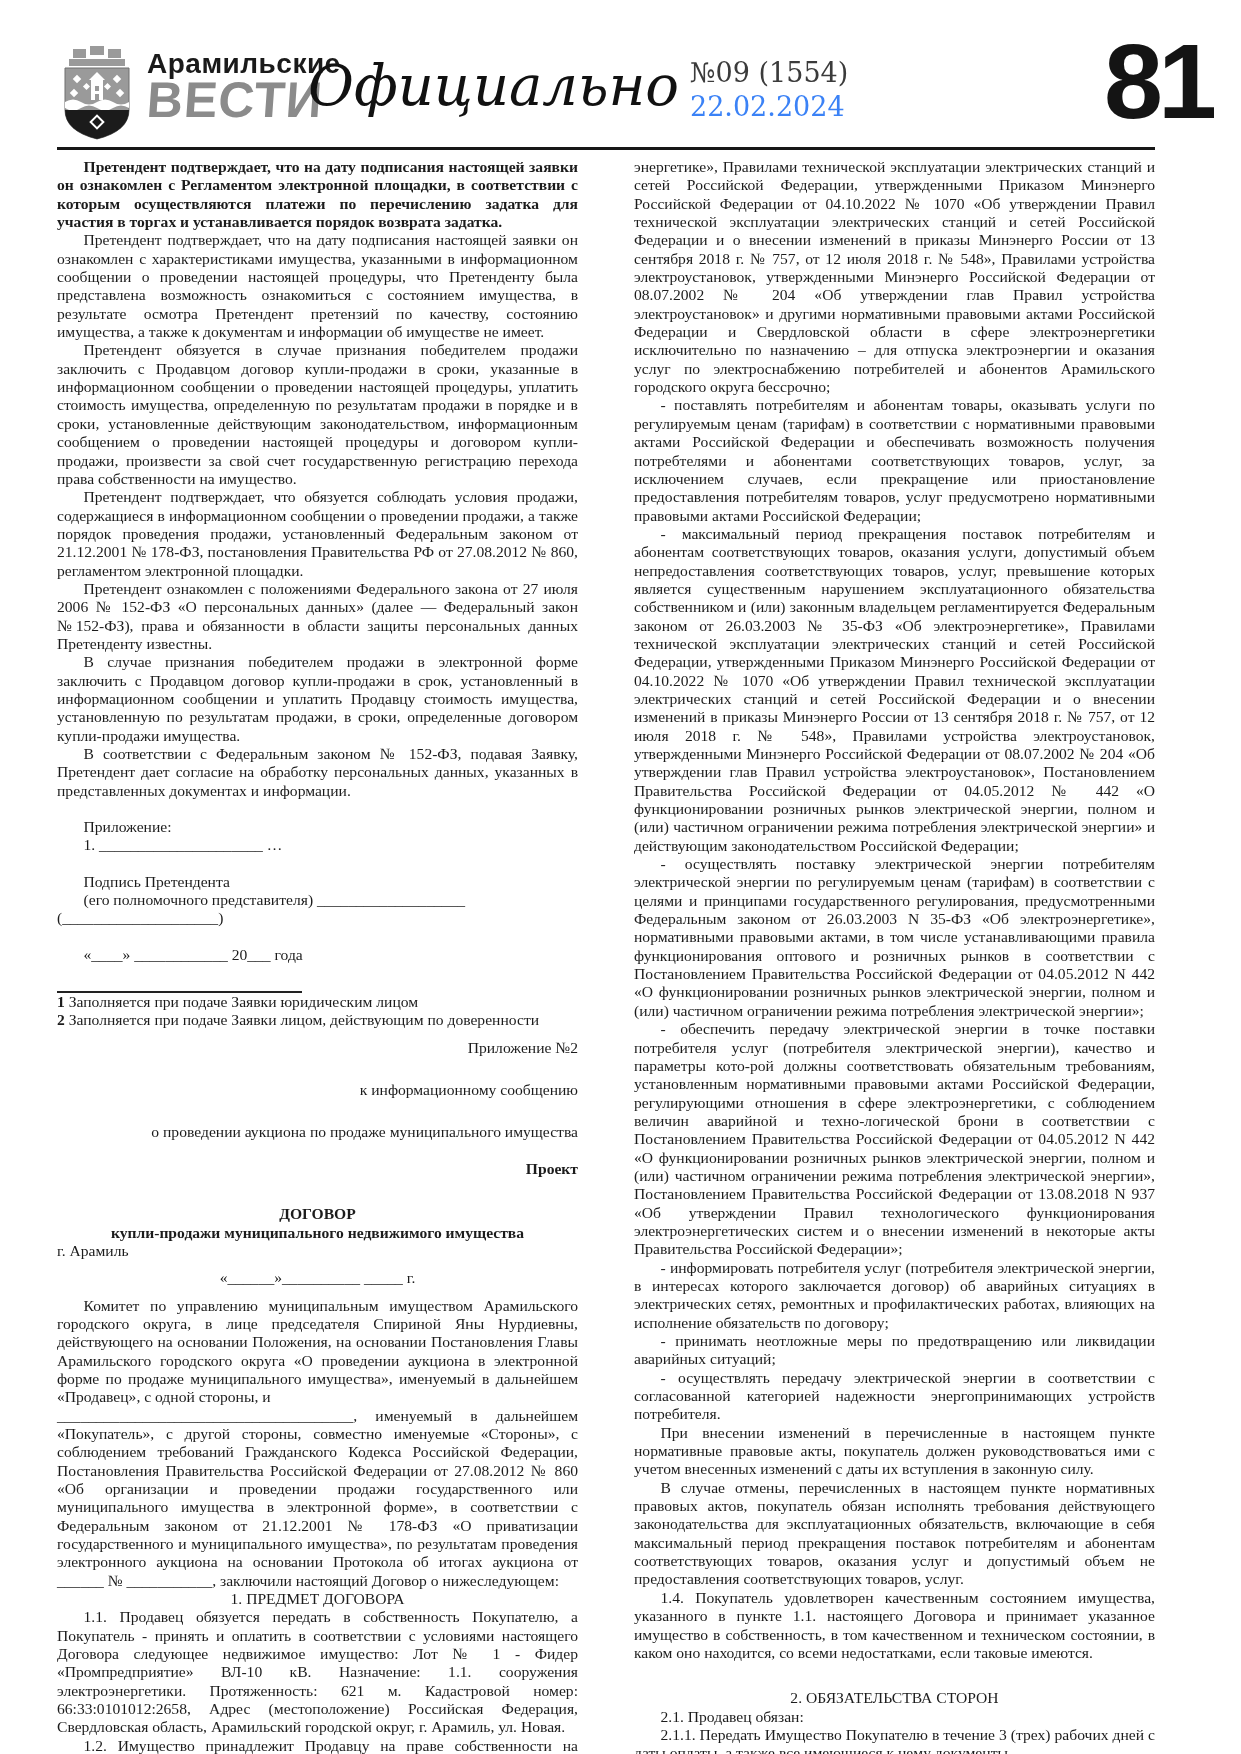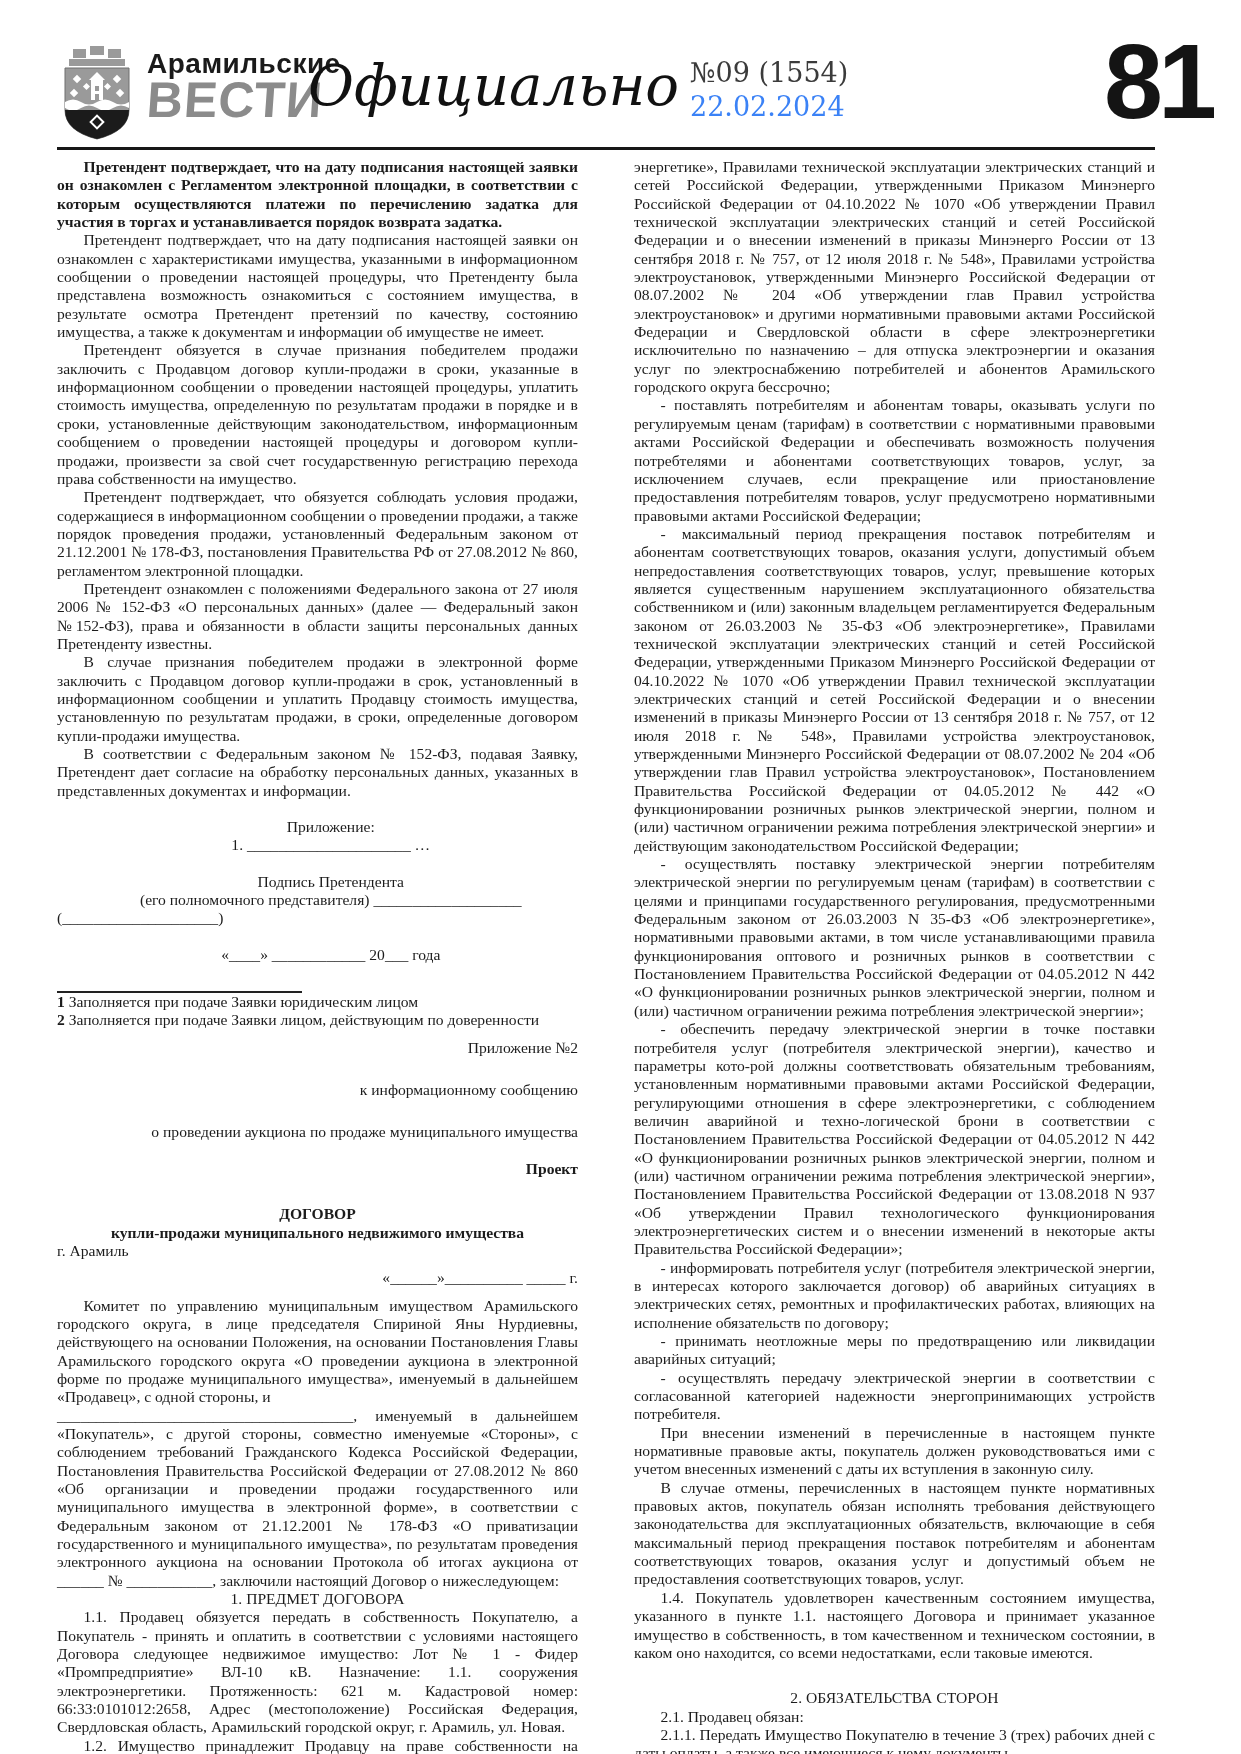--- a/index.html
+++ b/index.html
@@ -36,21 +36,21 @@
   .col{
     position:absolute;top:158px;width:521px;
     font-size:15.6px;line-height:18.35px;
     text-align:justify;
   }
   .col-left{left:57px;}
   .col-right{left:634px;}
   .para{margin:0;padding:0;text-indent:1.7em;}
   .s-lead{font-weight:bold;}
   .s-noindent{text-indent:0;}
-  .s-plain{text-align:center;}
+  .s-plain{text-align:left;}
   .s-plain0{text-align:left;text-indent:0;}
   .s-right{text-align:right;text-indent:0;margin-top:24px;}
   .s-rightbold{text-align:right;text-indent:0;font-weight:bold;}
   .s-center{text-align:center;text-indent:0;}
   .s-centerbold{text-align:center;text-indent:0;font-weight:bold;}
   .s-fn{text-indent:0;}
   .s-fn::first-letter{font-weight:bold;}
   .fnrule{border:0;border-top:2px solid #222;width:47%;margin:0;margin-right:auto;}
 </style>
 </head>
@@ -119,21 +119,21 @@
       <div class="fnrule" style="margin-top: 27px;"></div>
       <p class="para s-fn">1 Заполняется при подаче Заявки юридическим лицом</p>
       <p class="para s-fn">2 Заполняется при подаче Заявки лицом, действующим по доверенности</p>
       <p class="para s-right" style="margin-top: 9px;">Приложение №2</p>
       <p class="para s-right">к информационному сообщению</p>
       <p class="para s-right">о проведении аукциона по продаже муниципального имущества</p>
       <p class="para s-rightbold" style="margin-top: 18px;">Проект</p>
       <p class="para s-centerbold" style="margin-top: 27px;">ДОГОВОР</p>
       <p class="para s-centerbold">купли-продажи муниципального недвижимого имущества</p>
       <p class="para s-plain0">г. Арамиль</p>
-      <p class="para s-right" style="margin-top: 9px;">«______»__________ _____ г.</p>
+      <p class="para s-right" style="margin-top: 9px; text-align: center;">«______»__________ _____ г.</p>
       <p class="para s-body" style="margin-top: 9px;">Комитет по управлению муниципальным имуществом Арамильского городского округа, в лице председателя Спириной Яны Нурдиевны, действующего на основании Положения, на основании Постановления Главы Арамильского городского округа «О проведении аукциона в электронной форме по продаже муниципального имущества»,  именуемый в дальнейшем «Продавец», с одной стороны, и</p>
       <p class="para s-noindent">______________________________________, именуемый в дальнейшем «Покупатель», с другой стороны, совместно именуемые «Стороны», с соблюдением требований Гражданского Кодекса Российской Федерации, Постановления Правительства Российской Федерации от 27.08.2012 № 860 «Об организации и проведении продажи государственного или муниципального имущества в электронной форме», в соответствии с Федеральным законом от 21.12.2001 № 178-ФЗ «О приватизации государственного и муниципального имущества»,  по результатам проведения электронного аукциона на основании Протокола об итогах аукциона от ______ № ___________, заключили настоящий Договор о нижеследующем:</p>
       <p class="para s-center">1. ПРЕДМЕТ ДОГОВОРА</p>
       <p class="para s-body">1.1. Продавец обязуется передать в собственность Покупателю, а Покупатель - принять и оплатить в соответствии с условиями настоящего Договора следующее недвижимое имущество: Лот № 1 - Фидер «Промпредприятие» ВЛ-10 кВ. Назначение: 1.1. сооружения электроэнергетики. Протяженность: 621 м. Кадастровой номер: 66:33:0101012:2658, Адрес (местоположение) Российская Федерация, Свердловская область, Арамильский городской округ, г. Арамиль, ул. Новая.</p>
       <p class="para s-body">1.2. Имущество принадлежит Продавцу на праве собственности на основании выписки из Единого государственного реестра недвижимости.</p>
       <p class="para s-body">1.3. В отношении приобретаемого имущества Продавцом установлены следующие эксплуатационные обязательства, которые обязан выполнять Покупатель:</p>
     </div>
   <div class="col col-right">
       <p class="para s-noindent">энергетике», Правилами технической эксплуатации электрических станций и сетей Российской Федерации, утвержденными Приказом Минэнерго Российской Федерации от 04.10.2022 № 1070 «Об утверждении Правил технической эксплуатации электрических станций и сетей Российской Федерации и о внесении изменений в приказы Минэнерго России от 13 сентября 2018 г. № 757, от 12 июля 2018 г. № 548», Правилами устройства электроустановок, утвержденными Минэнерго Российской Федерации от 08.07.2002 № 204 «Об утверждении глав Правил устройства электроустановок» и другими нормативными правовыми актами Российской Федерации и Свердловской области в сфере электроэнергетики исключительно по назначению – для отпуска электроэнергии и оказания услуг по электроснабжению потребителей и абонентов Арамильского городского округа бессрочно;</p>
       <p class="para s-body">- поставлять потребителям и абонентам товары, оказывать услуги по регулируемым ценам (тарифам) в соответствии с нормативными правовыми актами Российской Федерации и обеспечивать возможность получения потребтелями и абонентами соответствующих товаров, услуг, за исключением случаев, если прекращение или приостановление предоставления потребителям товаров, услуг предусмотрено нормативными правовыми актами Российской           Федерации;</p>

